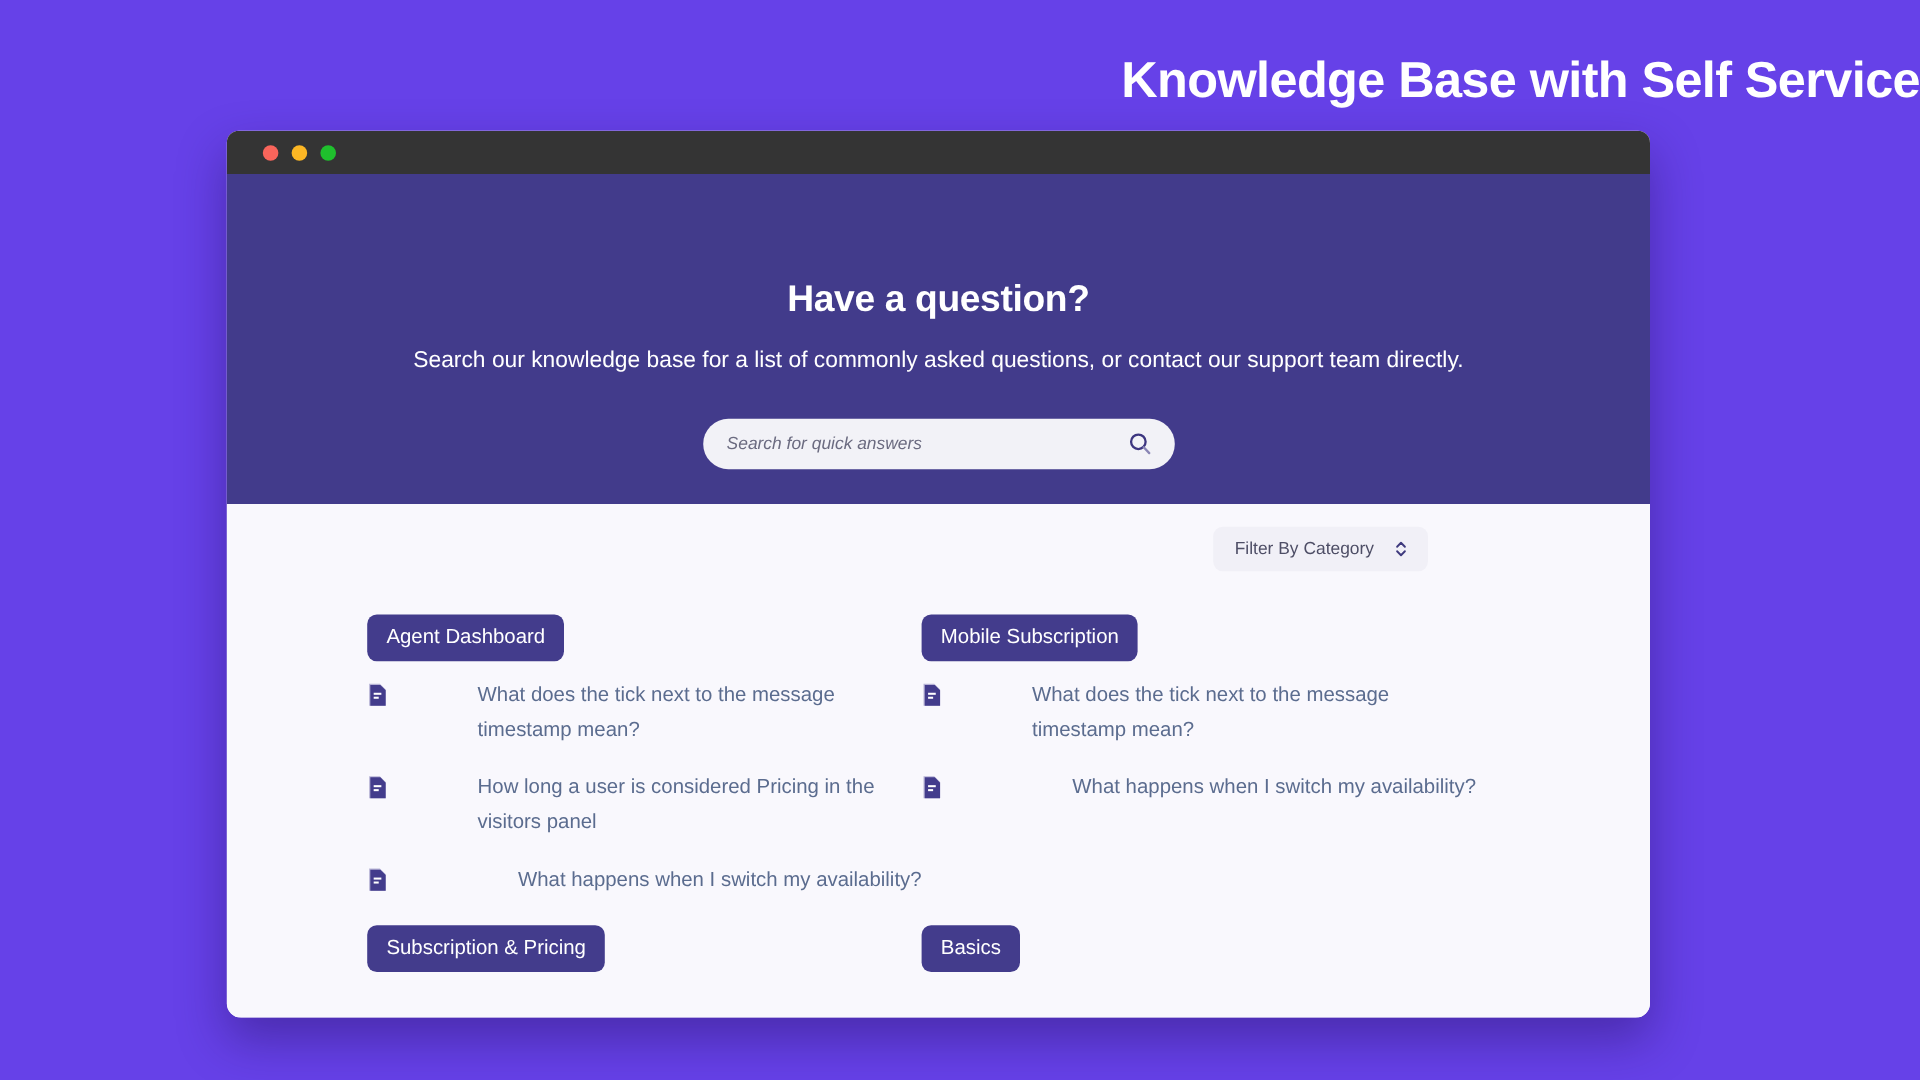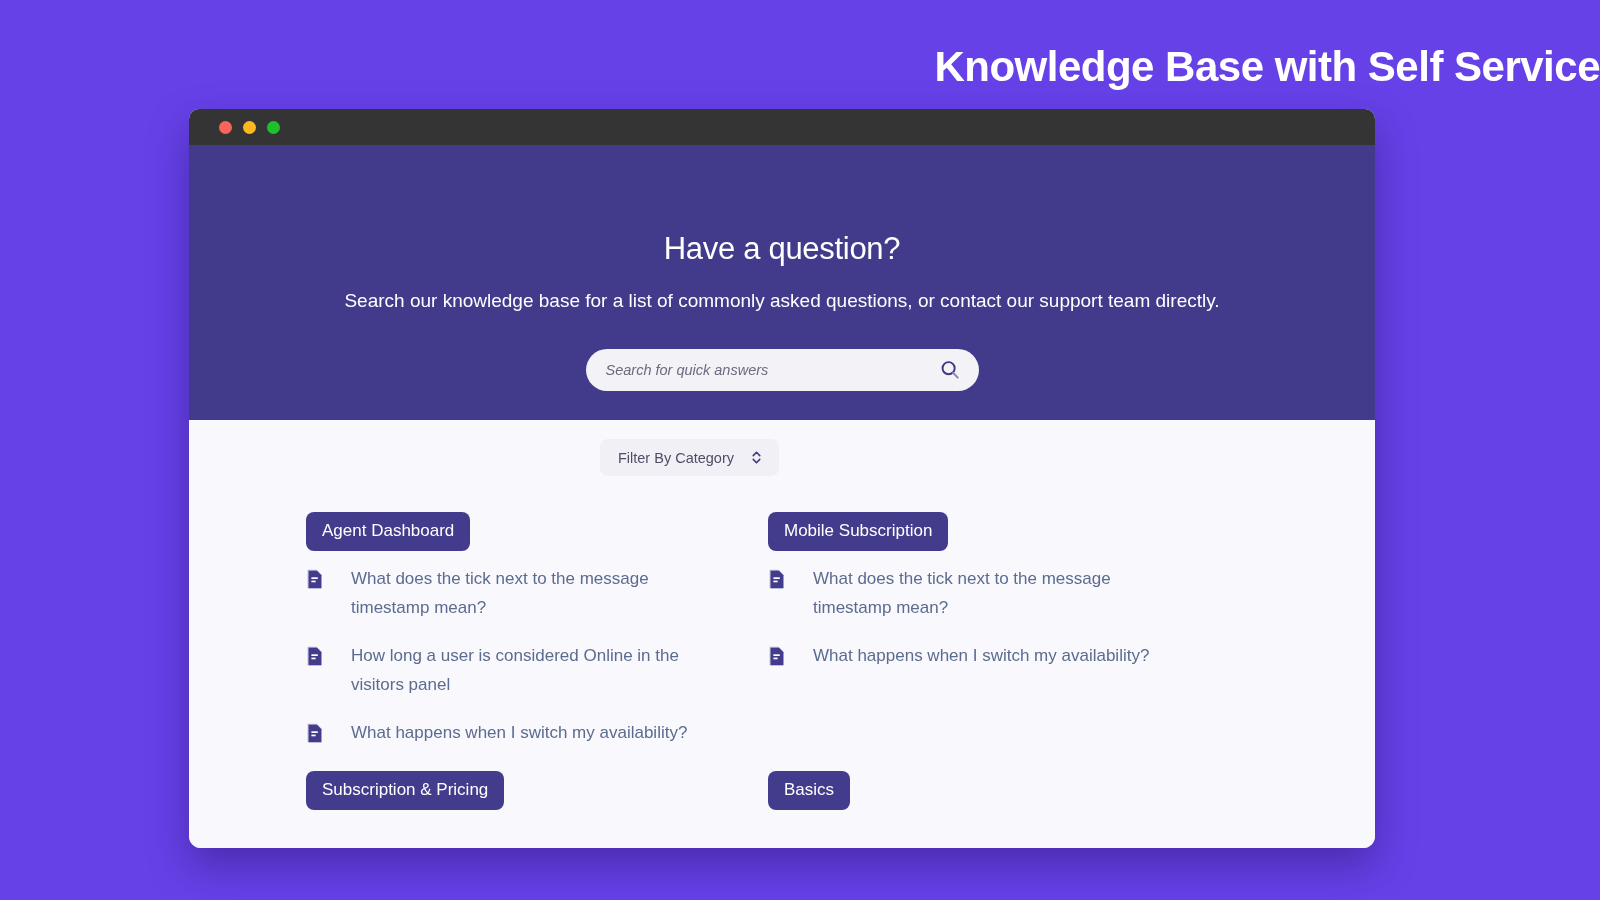--- a/index.html
+++ b/index.html
@@ -65,21 +65,21 @@
   .hero {
     background: #423b8b;
     height: 275px;
     padding-top: 86px;
     text-align: center;
   }
 
   .hero-heading {
     color: #ffffff;
     font-size: 31px;
-    font-weight: normal;
+    font-weight: bold;
     letter-spacing: -0.3px;
   }
 
   .hero-sub {
     color: #ffffff;
     font-size: 19px;
     margin-top: 23px;
     font-weight: normal;
   }
 
@@ -116,21 +116,21 @@
   
   .content {
     background: #f9f8fd;
     height: 428px;
     padding: 0 0 0 0;
     position: relative;
   }
 
   .filter-row {
     display: flex;
-    justify-content: center;
+    justify-content: flex-end;
     padding: 19px 185px 0 0;
   }
 
   .filter-select {
     height: 37px;
     background: #f1f0f7;
     border-radius: 8px;
     display: flex;
     align-items: center;
     gap: 16px;
@@ -165,23 +165,24 @@
     border-radius: 8px;
     padding: 9px 16px 10px;
     margin-bottom: 13px;
   }
 
   .articles { list-style: none; }
 
   .article {
     display: flex;
     align-items: flex-start;
-    gap: 28px;
+    gap: 0;
     margin-bottom: 18px;
     cursor: pointer;
+    justify-content: space-between;
   }
 
   .doc-icon {
     width: 17px;
     height: 20px;
     flex: 0 0 17px;
     margin-top: 5px;
     display: block;
   }
 
@@ -250,21 +251,21 @@
             </svg>
             <span class="article-text">What does the tick next to the message timestamp mean?</span>
           </li>
           <li class="article">
             <svg class="doc-icon" viewBox="0 0 17 20">
               <path d="M1.6 0.8 H10.5 L15.4 5.6 V19.2 H1.6 Z" fill="#b7b3d6"></path>
               <path d="M2.6 1.8 H11 L15.4 6.2 V19.2 H2.6 Z" fill="#433c8c"></path>
               <rect x="5.4" y="8.3" width="6.4" height="1.7" fill="#ffffff"></rect>
               <rect x="5.4" y="11.6" width="4.2" height="1.7" fill="#ffffff"></rect>
             </svg>
-            <span class="article-text">How long a user is considered Online in the visitors panel</span>
+            <span class="article-text">How long a user is considered Pricing in the visitors panel</span>
           </li>
           <li class="article">
             <svg class="doc-icon" viewBox="0 0 17 20">
               <path d="M1.6 0.8 H10.5 L15.4 5.6 V19.2 H1.6 Z" fill="#b7b3d6"></path>
               <path d="M2.6 1.8 H11 L15.4 6.2 V19.2 H2.6 Z" fill="#433c8c"></path>
               <rect x="5.4" y="8.3" width="6.4" height="1.7" fill="#ffffff"></rect>
               <rect x="5.4" y="11.6" width="4.2" height="1.7" fill="#ffffff"></rect>
             </svg>
             <span class="article-text">What happens when I switch my availability?</span>
           </li>

